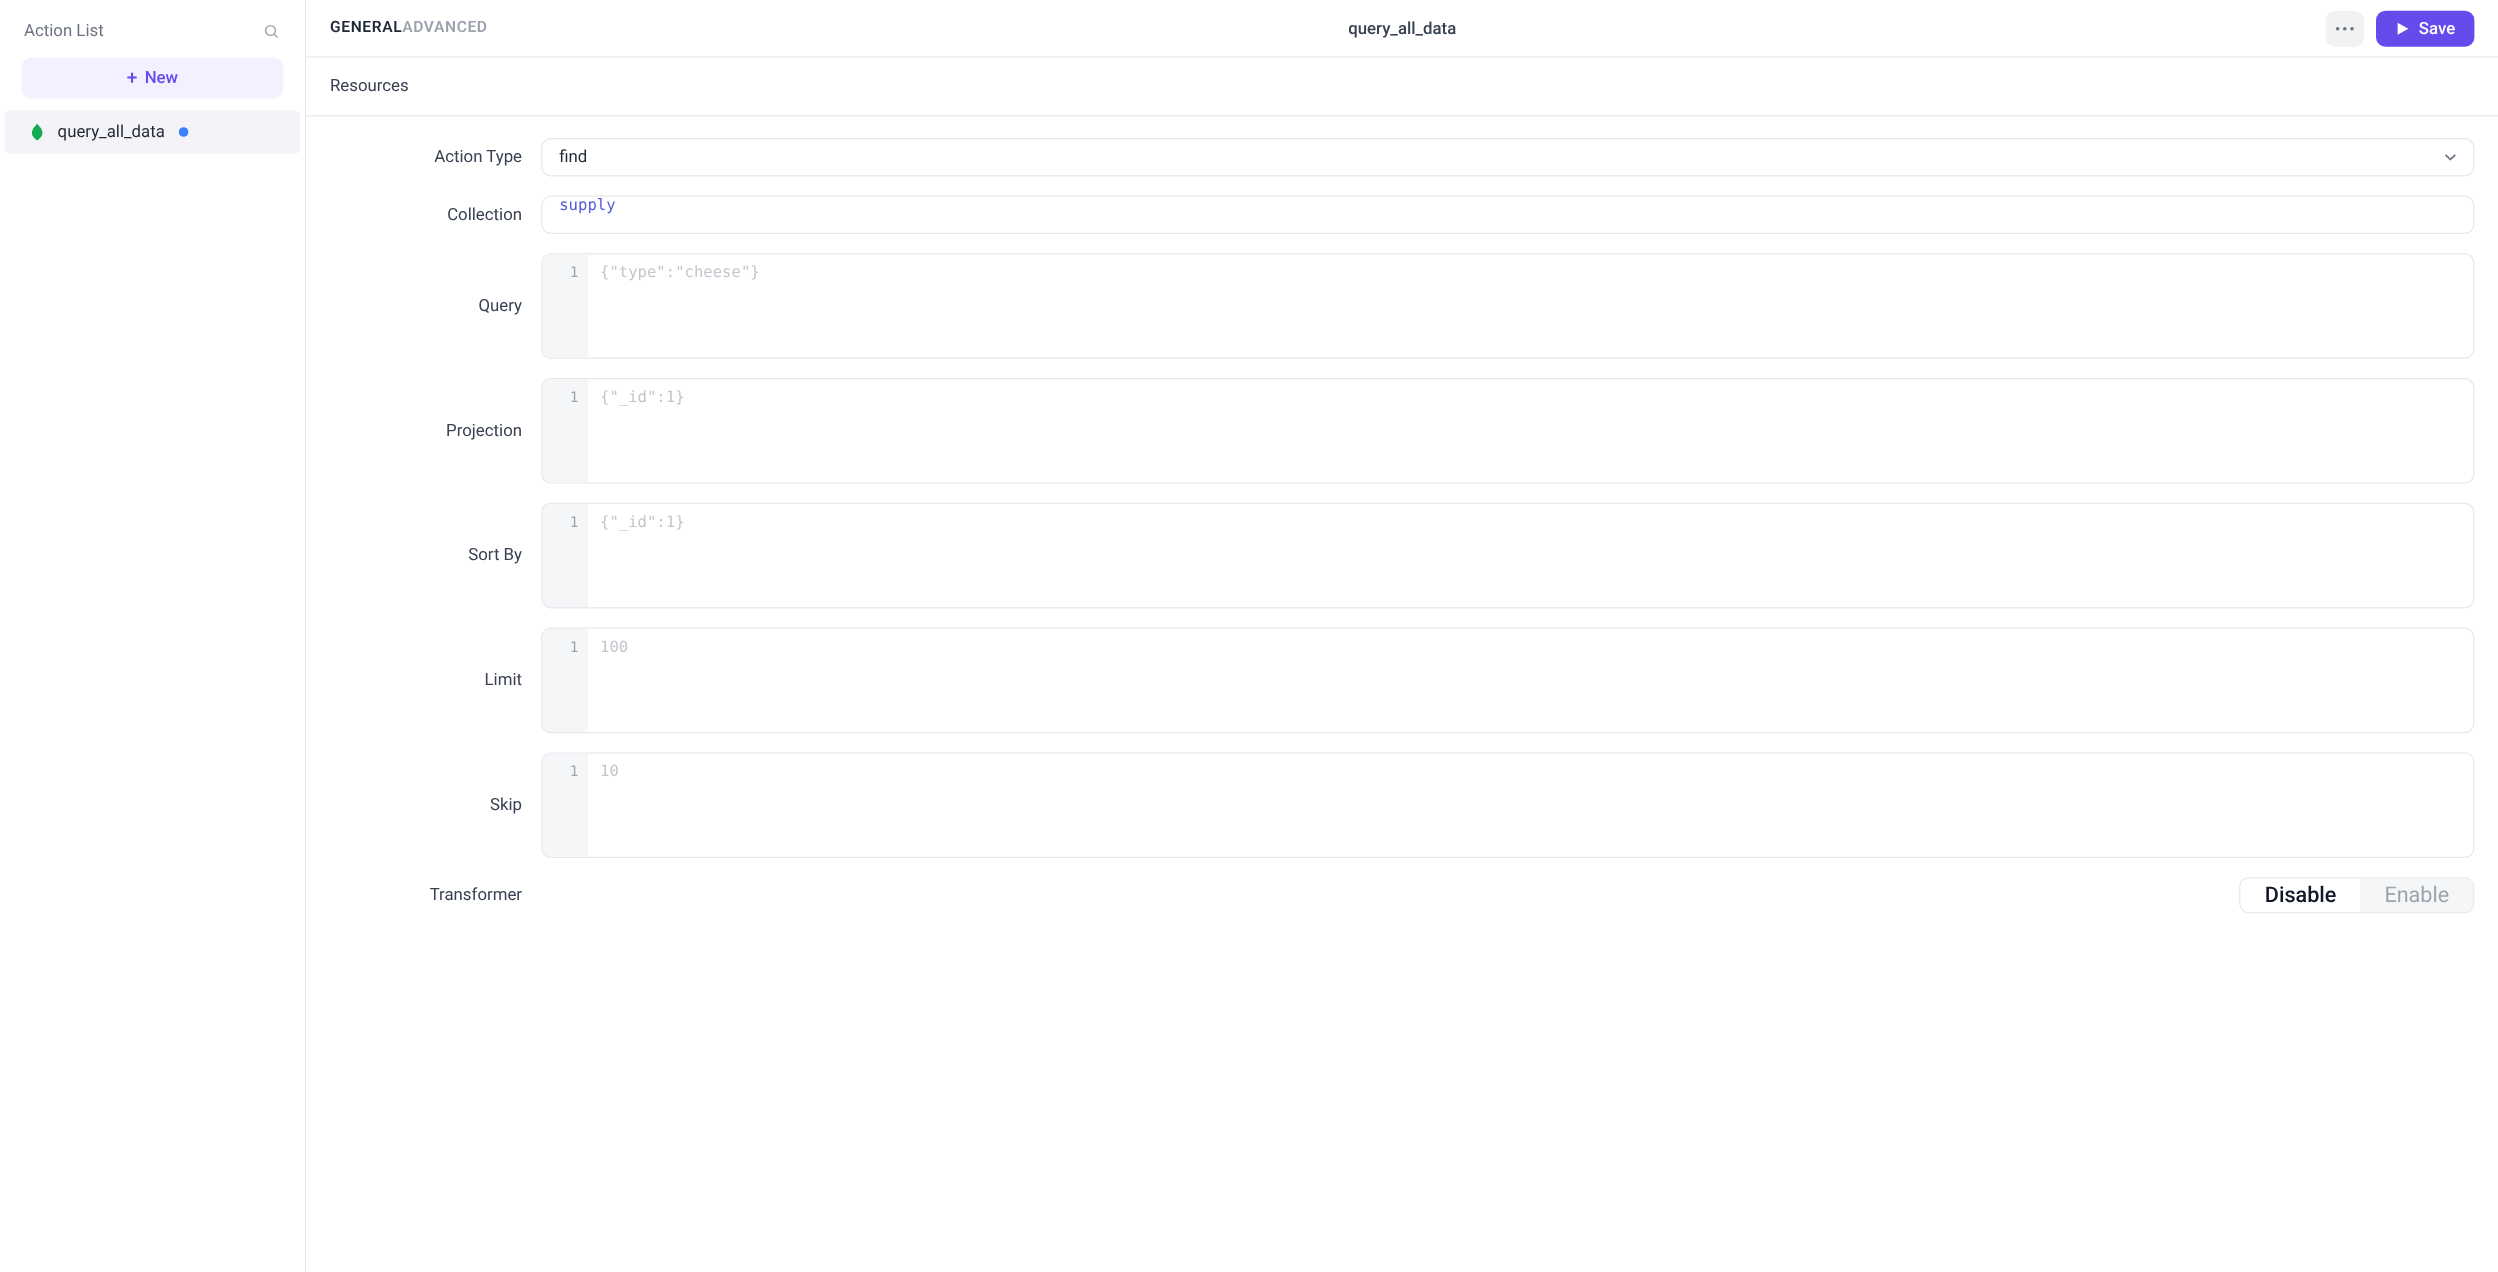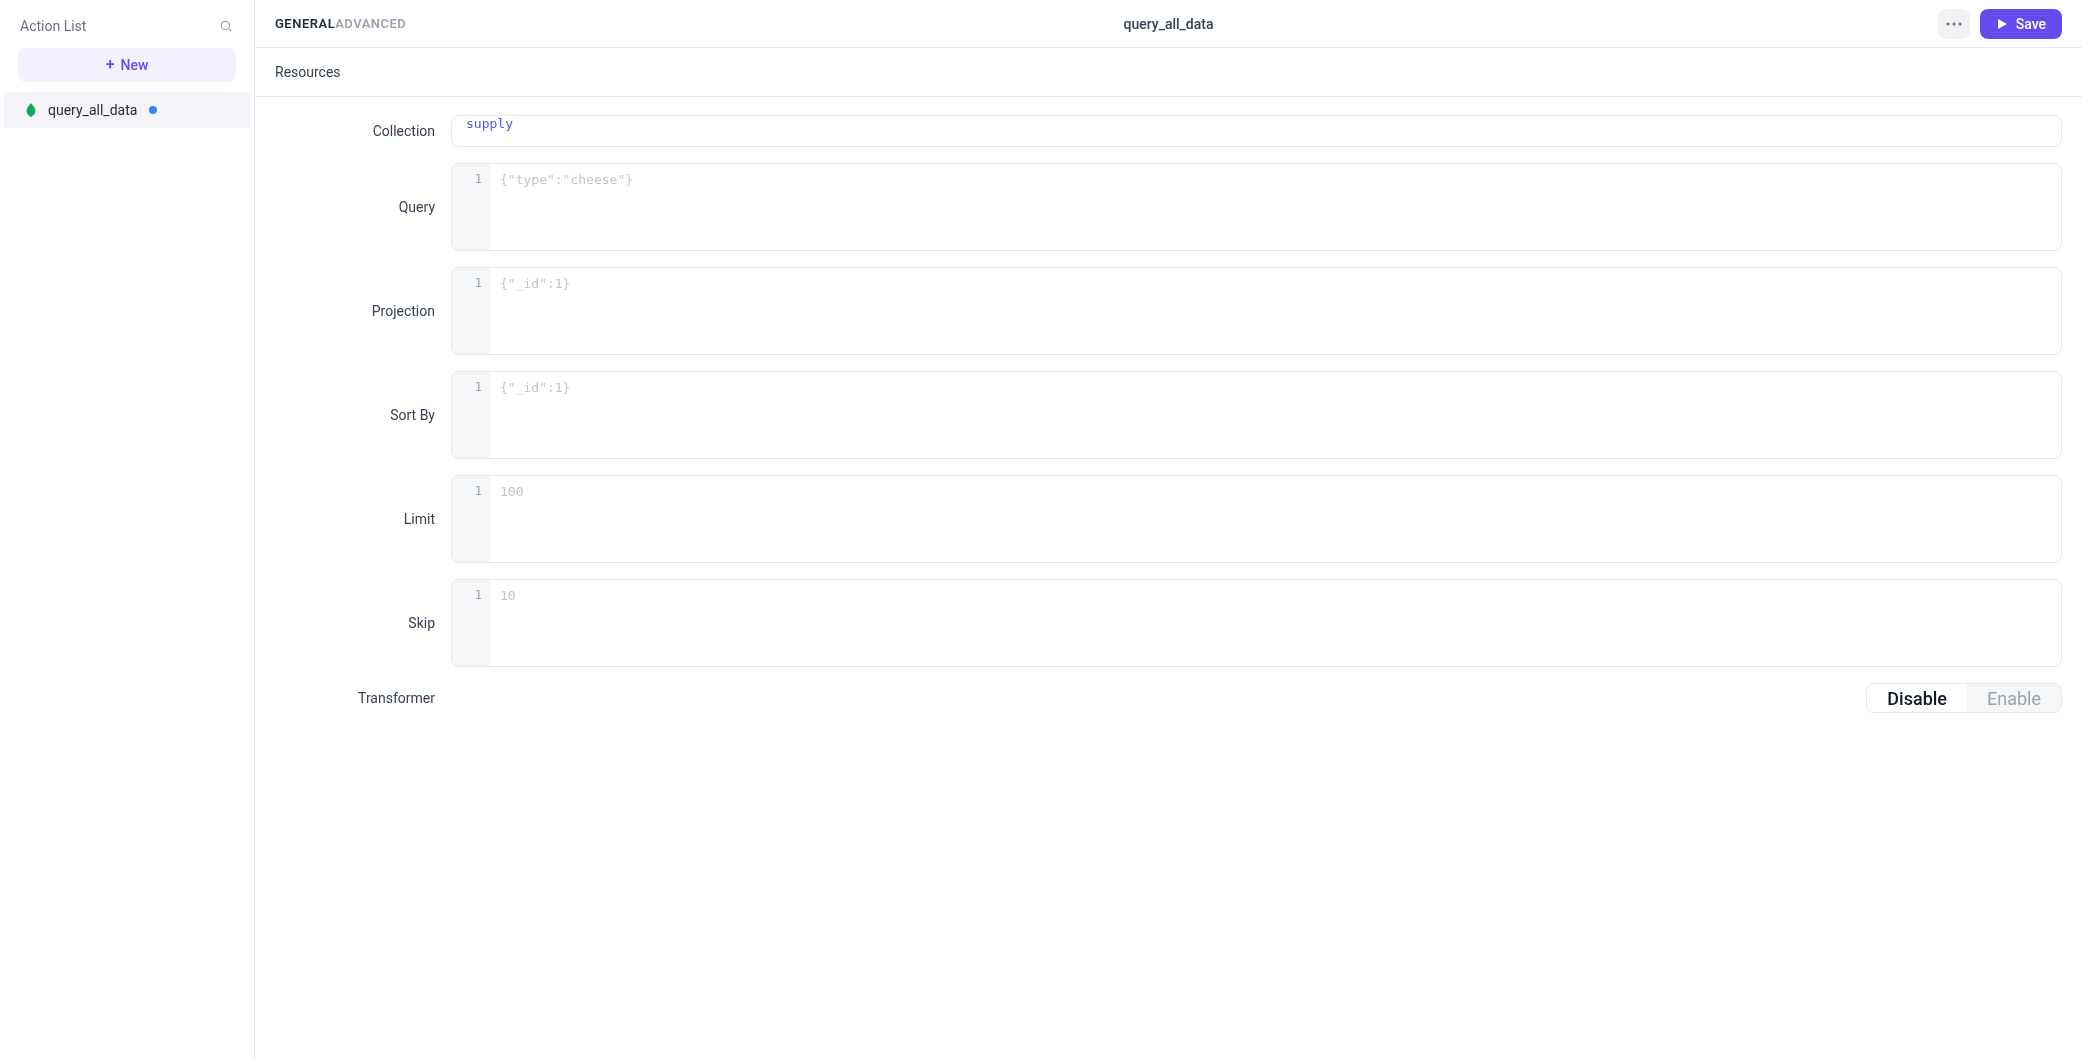--- a/index.html
+++ b/index.html
@@ -121,20 +121,31 @@
       </div>
     </div>
 
     <div class="resources-row">
       <span class="resources-label">Resources</span>
       <div class="resources-spacer"></div>
     </div>
 
     <div class="form">
 
+      <div class="row">
+        <div class="row-label center">Action Type</div>
+        <div class="select-field">
+          <span>find</span>
+          <span class="chev">
+            <svg width="10" height="6" viewBox="0 0 10 6" fill="none" stroke="currentColor" stroke-width="1.5">
+                <path d="M1 1 L5 5 L9 1"></path>
+              </svg>
+          </span>
+        </div>
+      </div>
 
       <div class="row">
         <div class="row-label center">Collection</div>
         <div class="text-field">
           <span class="mono">supply</span>
         </div>
       </div>
 
       <div class="row code">
         <div class="row-label">Query</div>

